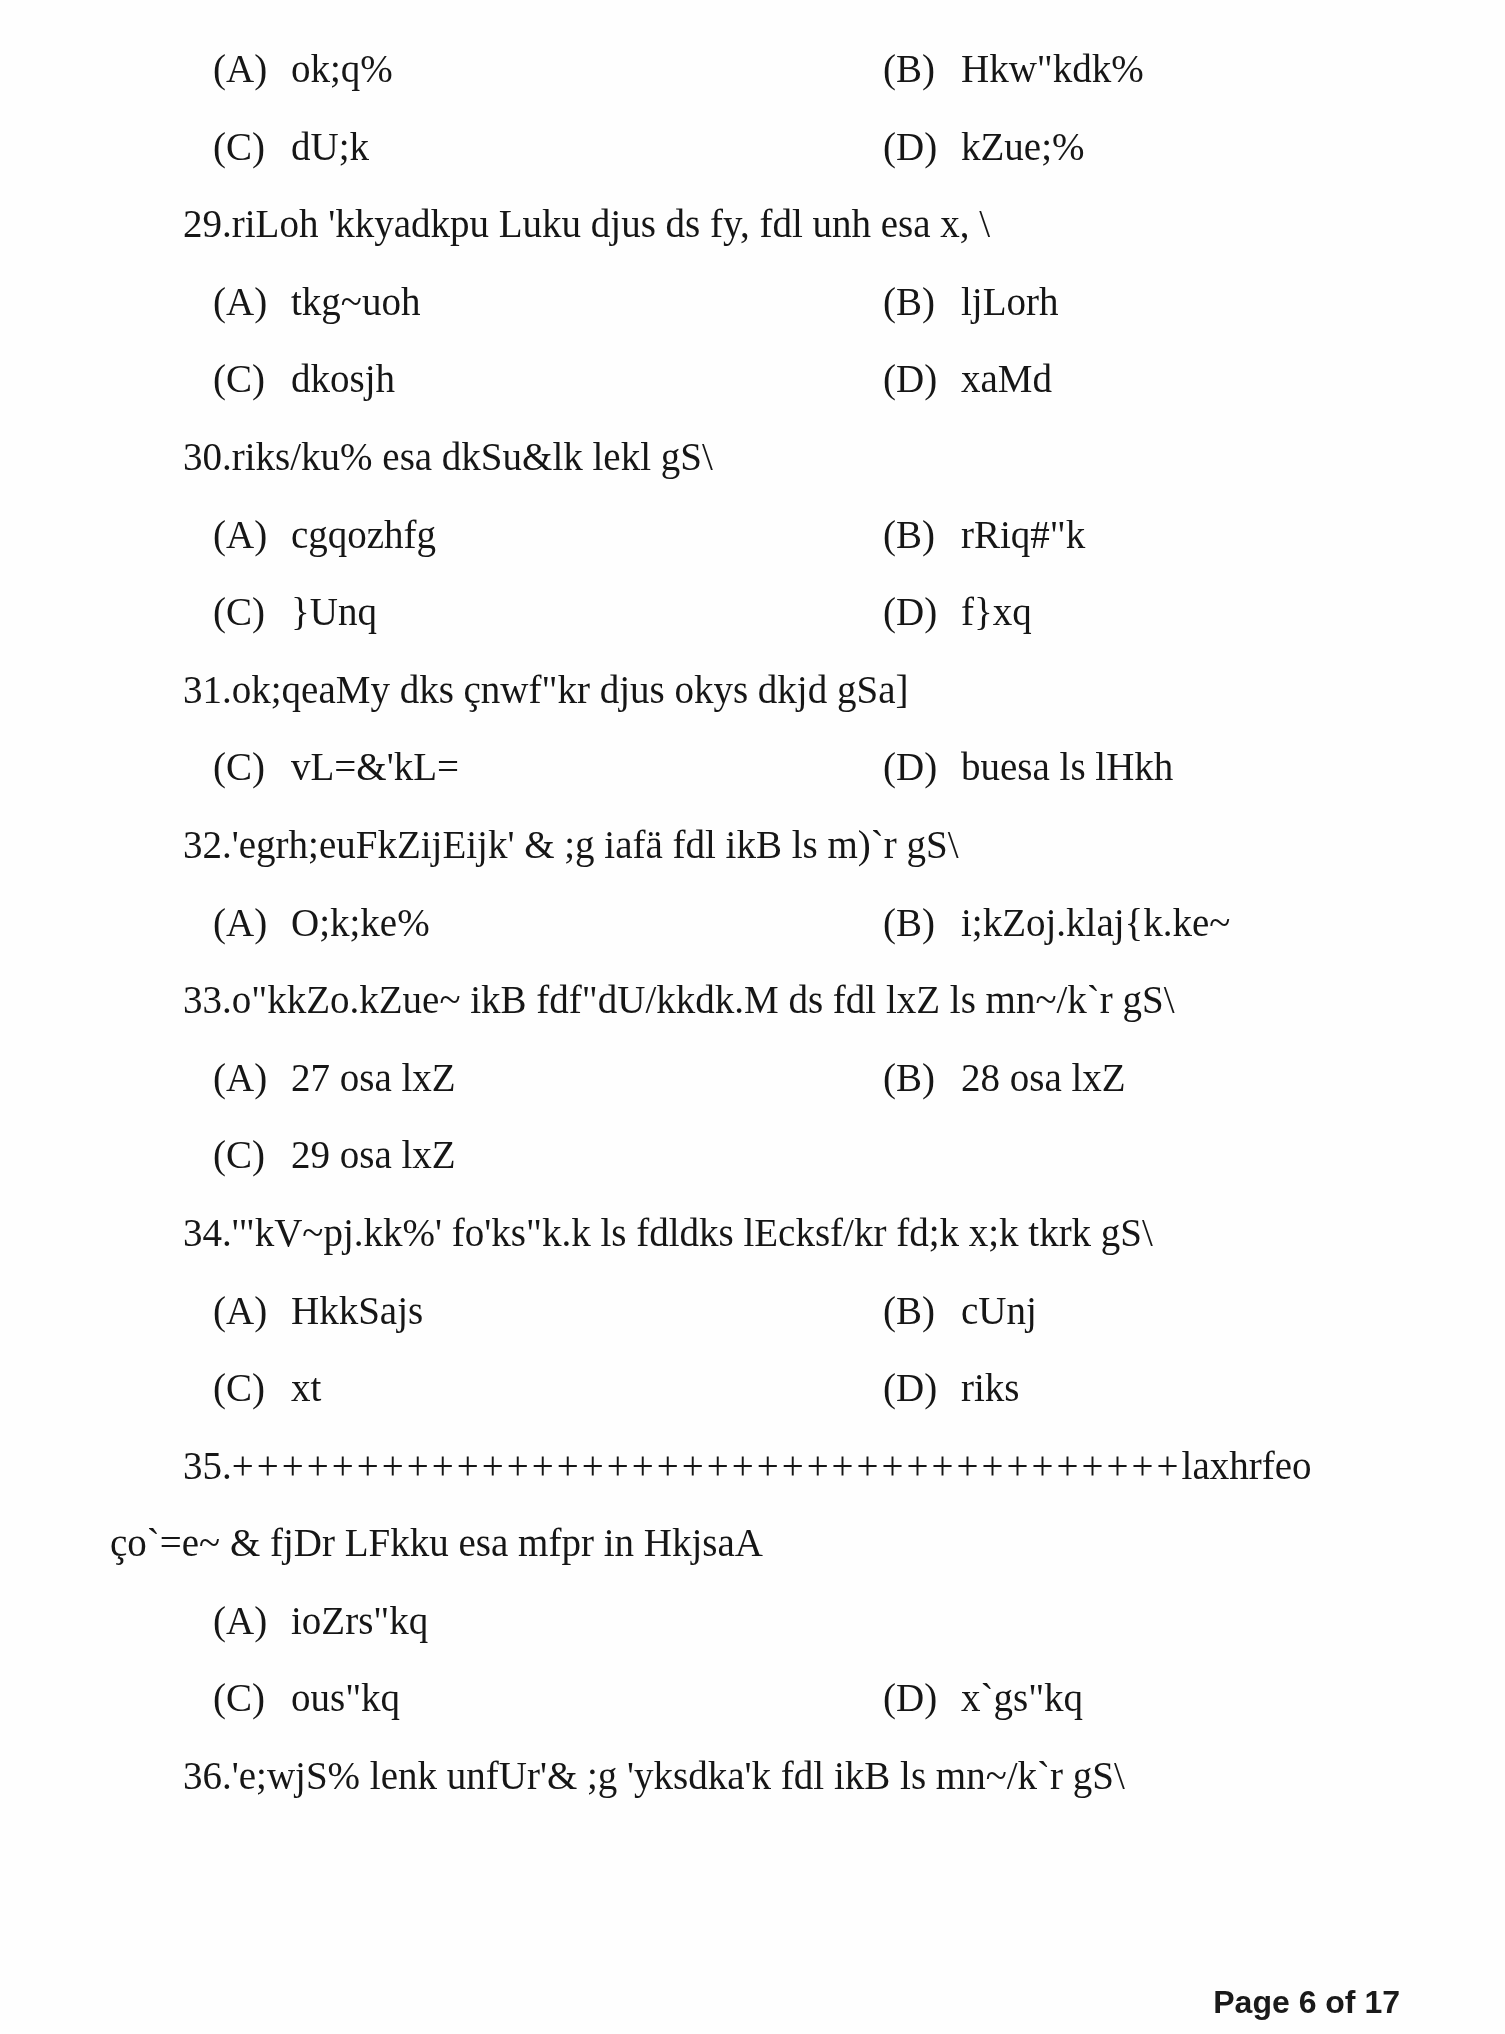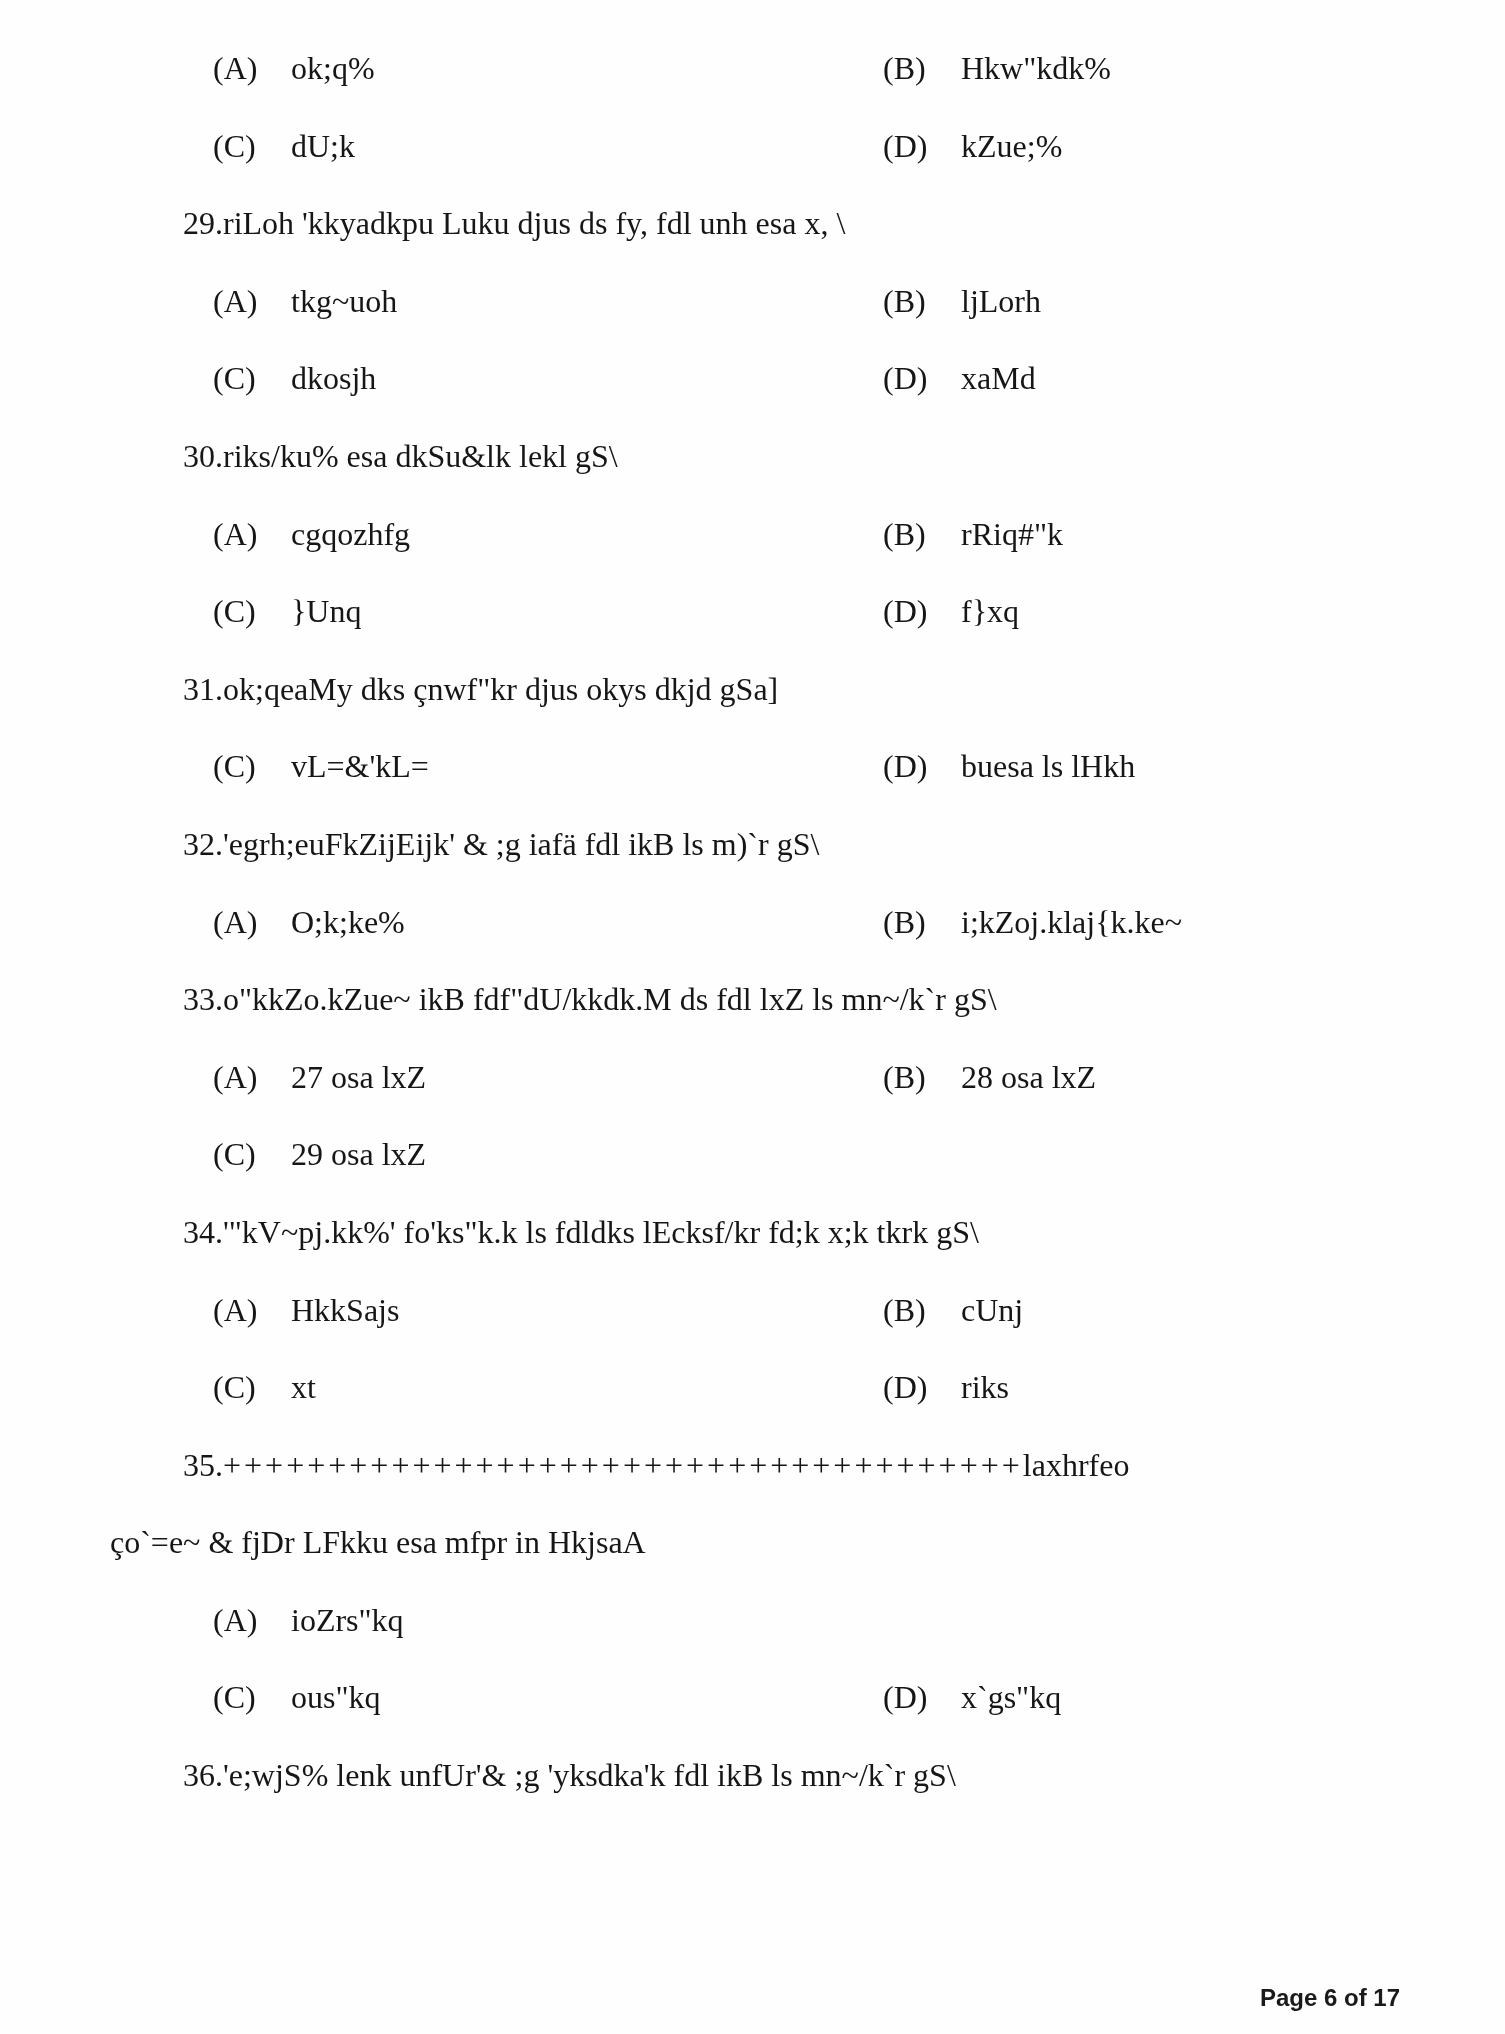--- a/index.html
+++ b/index.html
@@ -5,34 +5,34 @@
   html,body{margin:0;padding:0;}
   body{
     width:1505px;height:2034px;
     background:#fefefe;
     font-family:"Liberation Serif",serif;
     color:#161616;
     position:relative;
     overflow:hidden;
   }
   #content{position:absolute;top:30px;left:0;width:1505px;}
-  .row{position:relative;height:77.6px;line-height:77.6px;font-size:32px;white-space:nowrap;}
+  .row{position:relative;height:77.6px;line-height:77.6px;font-size:39px;white-space:nowrap;}
   .row.q{padding-left:183px;}
   .row.qc{padding-left:110px;}
   .qnum{display:inline;}
   .qtext{display:inline;}
   .opt{position:absolute;top:0;}
   .opt-left{left:213px;}
   .opt-right{left:883px;}
   .opt-label{display:inline-block;width:78px;}
   .plus{letter-spacing:3px;}
   .footer{
     position:absolute;right:105px;top:1984px;
     font-family:"Liberation Sans",sans-serif;
-    font-size:24px;font-weight:600;color:#1a1a1a;
+    font-size:32px;font-weight:600;color:#1a1a1a;
   }
   .footer .b{font-weight:700;}
 </style>
 </head>
 <body>
 
 <div id="content">
     <div class="row opts">
       <div class="opt opt-left"><span class="opt-label">(A)</span><span class="opt-text">ok;q%</span></div>
       <div class="opt opt-right"><span class="opt-label">(B)</span><span class="opt-text">Hkw"kdk%</span></div>

